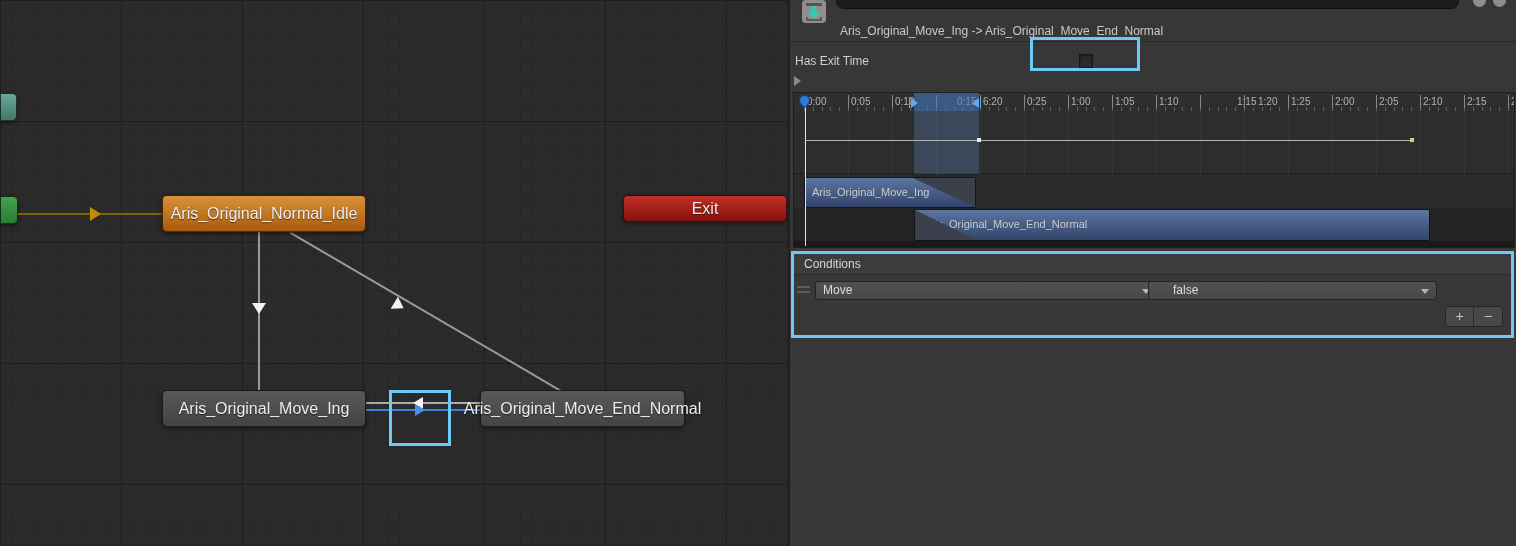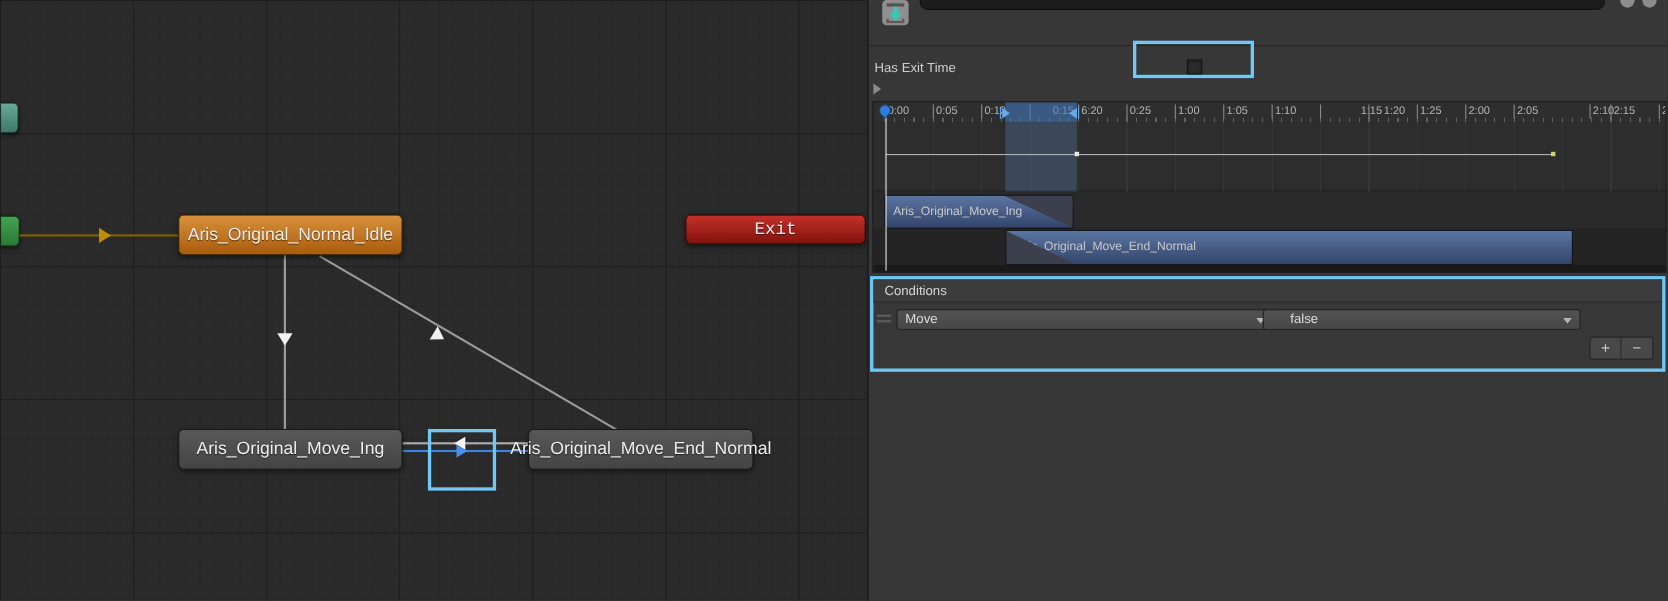--- a/index.html
+++ b/index.html
@@ -22,21 +22,21 @@
     overflow:hidden;
   }
   .node {
     position:absolute; border-radius:5px; border:1px solid rgba(0,0,0,.65);
     box-shadow:0 2px 4px rgba(0,0,0,.45);
     color:#eee; font-size:16px; text-align:center;
     display:flex; align-items:center; justify-content:center;
     text-shadow:0 1px 1px rgba(0,0,0,.6); cursor:pointer;
   }
   .node-orange { background:linear-gradient(#d9913a,#a85c0c); }
-  .node-red    { background:linear-gradient(#c33029,#85120e);font-family:Liberation Mono, monospace; }
+  .node-red    { background:linear-gradient(#c33029,#85120e); }
   .node-gray   { background:linear-gradient(#585858,#444); }
   .node-green  { background:linear-gradient(#43a251,#2b7a37); border-radius:0 5px 5px 0; }
   .node-teal   { background:linear-gradient(#6aa897,#3f7a69); border-radius:0 5px 5px 0; }
 
   .hline,.vline { position:absolute; background:#9b9b9b; }
   .tri { position:absolute; width:0; height:0; }
 
   .hl-box { position:absolute; border:3px solid #6ec9f7; background:transparent; }
 
   
@@ -182,20 +182,21 @@
     <div id="trans-icon" class="abs">
       <div class="slot"></div>
       <div class="stem"></div>
       <div class="head"></div>
       <div class="tray"></div>
     </div>
     <div id="top-slider" class="abs"></div>
     <div class="corner-icon" style="right:30px;"></div>
     <div class="corner-icon" style="right:10px;"></div>
 
+    <div id="insp-title" class="abs">Aris_Original_Move_Ing -&gt; Aris_Original_Move_End_Normal</div>
     <div id="insp-sep" class="abs"></div>
 
     <div id="hasexit-label" class="abs insp-text">Has Exit Time</div>
     <div id="checkbox" class="abs"></div>
     <div id="hasexit-hl" class="abs hl-box"></div>
 
     <div id="settings-arrow" class="abs"></div>
     <div id="settings-label" class="abs insp-text">Settings</div>
 
     <div id="timeline" class="abs">
@@ -230,21 +231,21 @@
             <div class="tick" style="left: 186px;">6:20</div>
             <div class="tick" style="left: 230px;">0:25</div>
             <div class="tick" style="left: 274px;">1:00</div>
             <div class="tick" style="left: 318px;">1:05</div>
             <div class="tick" style="left: 362px;">1:10</div>
             <div class="tick" style="left: 406px; padding-left: 36px;">1:15</div>
             <div class="tick" style="left: 450px; padding-left: 13px;">1:20</div>
             <div class="tick" style="left: 494px;">1:25</div>
             <div class="tick" style="left: 538px;">2:00</div>
             <div class="tick" style="left: 582px;">2:05</div>
-            <div class="tick" style="left: 651px;">2:10</div>
+            <div class="tick" style="left: 626px;">2:10</div>
             <div class="tick" style="left: 670px;">2:15</div>
             <div class="tick" style="left: 714px;">2:20</div>
           </div>
         <div id="trans-zone-ruler"></div>
         <div class="tmark" style="left:115px;">
           <div class="bar" style="left:0;top:0;"></div>
           <div class="tri-r" style="left:2px;top:1px;"></div>
         </div>
         <div class="tmark" style="left:178px;">
           <div class="tri-l" style="left:0;top:1px;"></div>

